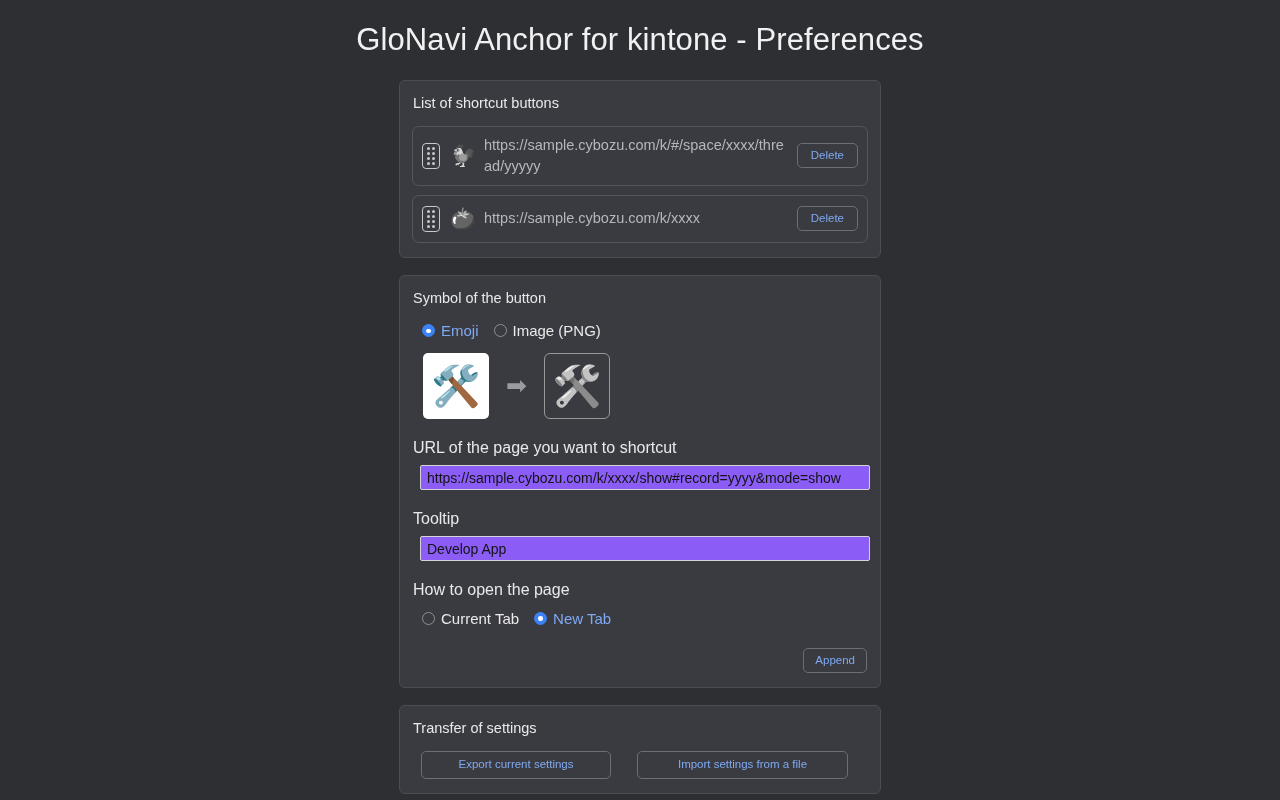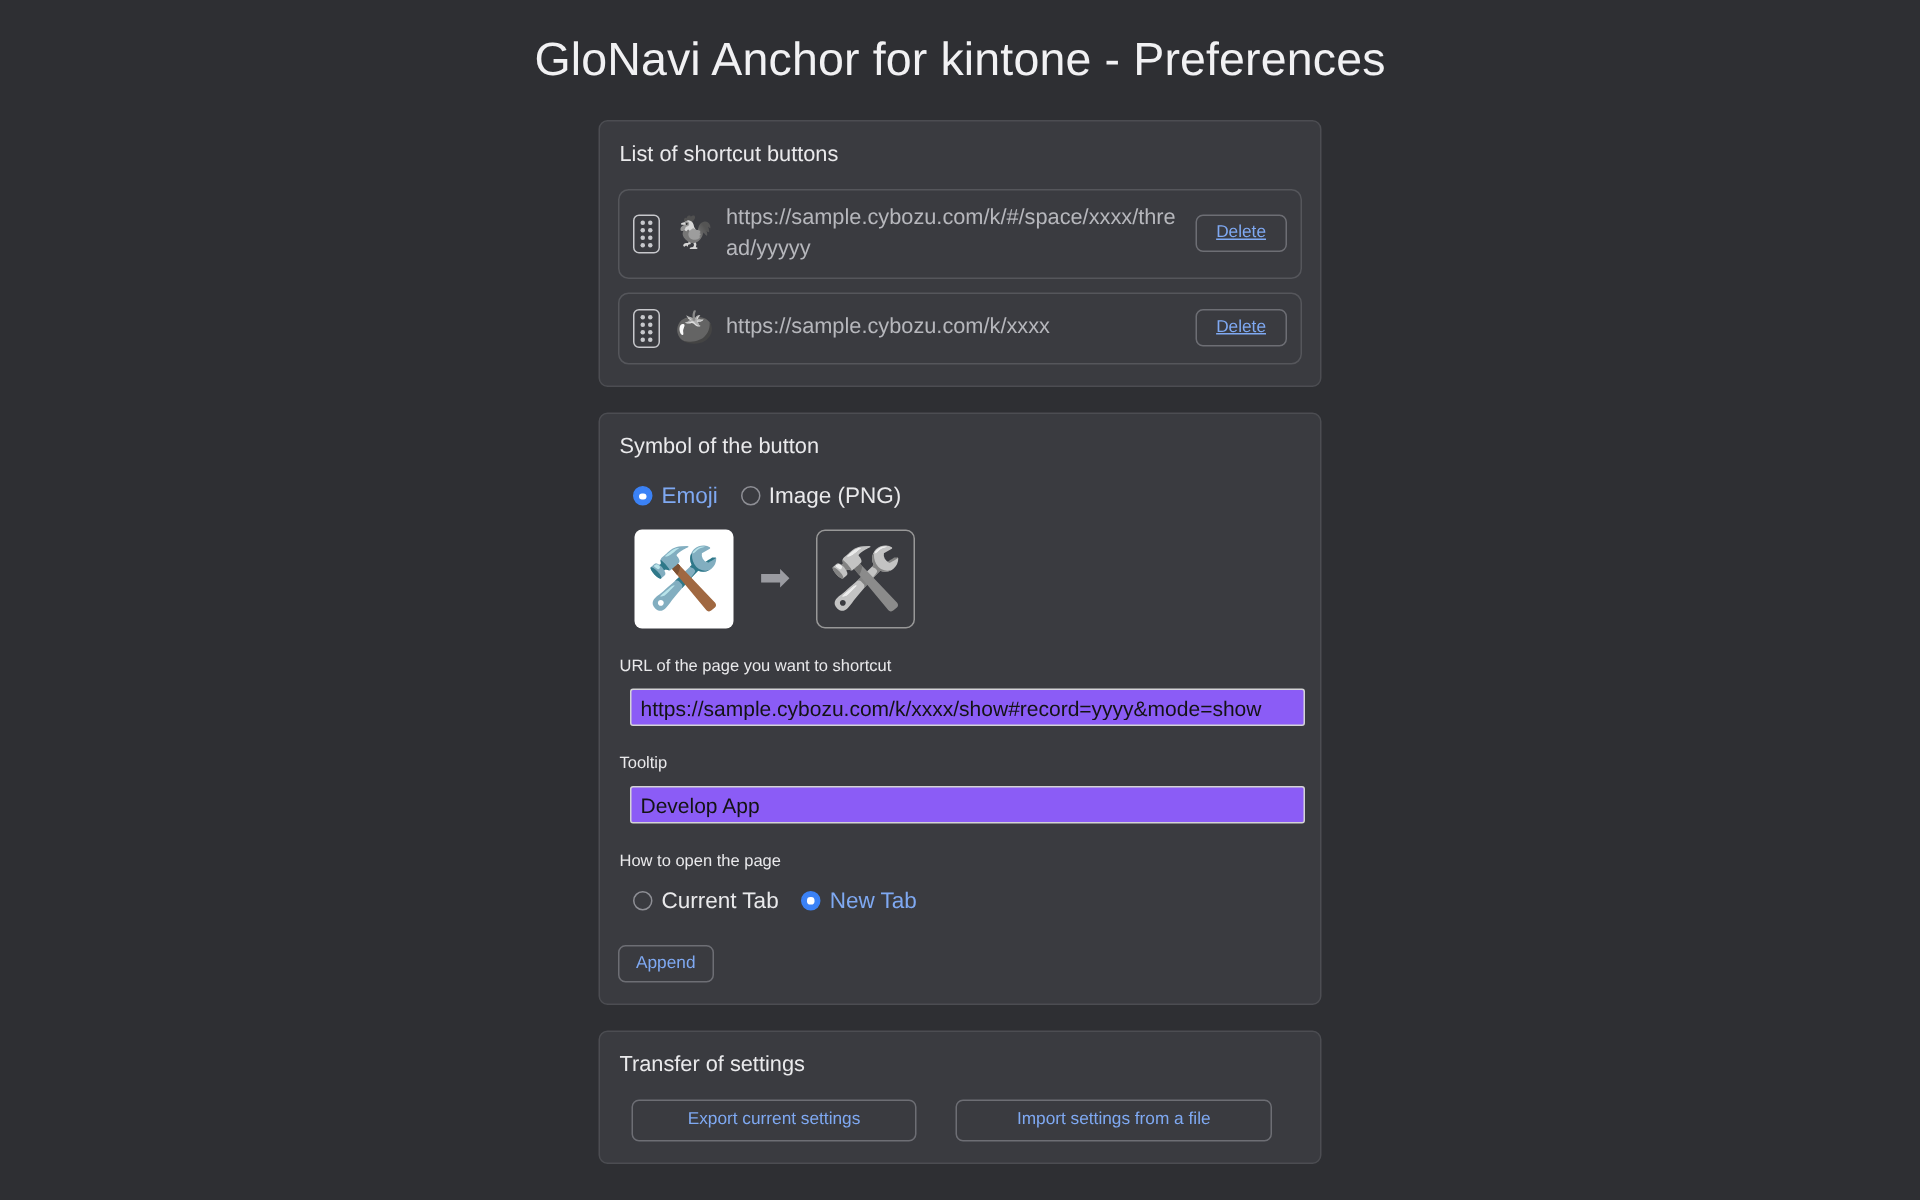--- a/index.html
+++ b/index.html
@@ -107,21 +107,21 @@
     border: 1px solid #6d6e74;
     border-radius: 5px;
     color: #7fa9f2;
     font-family: "Liberation Sans", sans-serif;
     font-size: 11.5px;
     padding: 5px 11px;
     cursor: pointer;
     white-space: nowrap;
     line-height: 1.2;
   }
-  .btn-delete { flex: 0 0 auto; padding: 5px 13px; text-decoration: underline; }
+  .btn-delete { flex: 0 0 auto; padding: 5px 13px; }
 
   
   .radio-line {
     display: flex;
     align-items: center;
     gap: 7px;
     padding: 2px 0 0 10px;
   }
   .radio-opt {
     display: flex;
@@ -185,21 +185,21 @@
     border-radius: 6px;
     display: flex;
     align-items: center;
     justify-content: center;
     font-size: 40px;
     line-height: 1;
     filter: grayscale(1) brightness(1.25) contrast(0.85);
   }
 
   .field-label {
-    font-size: 11px;
+    font-size: 16px;
     color: #e9e9eb;
     padding: 19px 0 8px 1px;
     line-height: 1.2;
   }
 
   .text-input {
     display: block;
     width: 450px;
     margin-left: 8px;
     background: #8b5cf6;
@@ -208,20 +208,21 @@
     border-radius: 2px;
     font-family: "Liberation Sans", sans-serif;
     font-size: 14px;
     padding: 4px 6px;
     height: 25px;
     outline: none;
   }
 
   .append-row {
     display: flex;
+    justify-content: flex-end;
     padding: 20px 1px 0 0;
   }
 
   
   .transfer-btns {
     display: flex;
     gap: 26px;
     padding-left: 9px;
   }
   .btn-wide { padding: 6px 0; width: 190px; text-align: center; }

